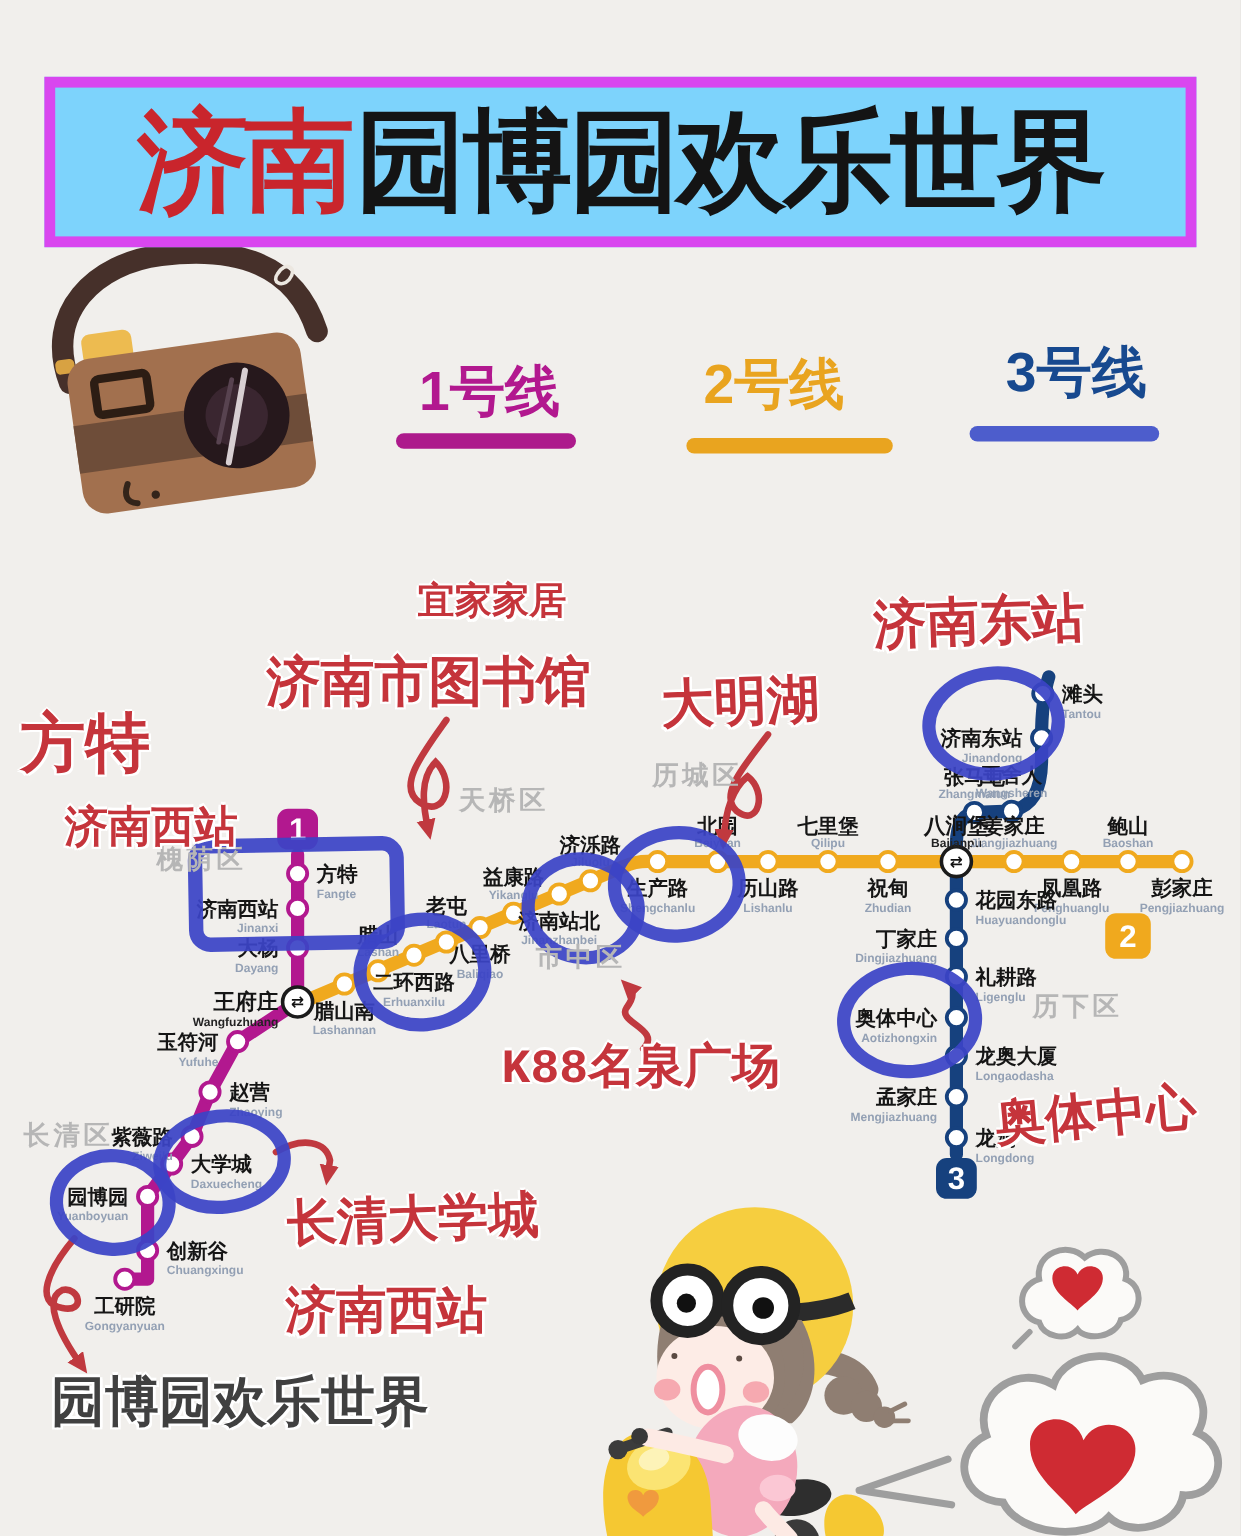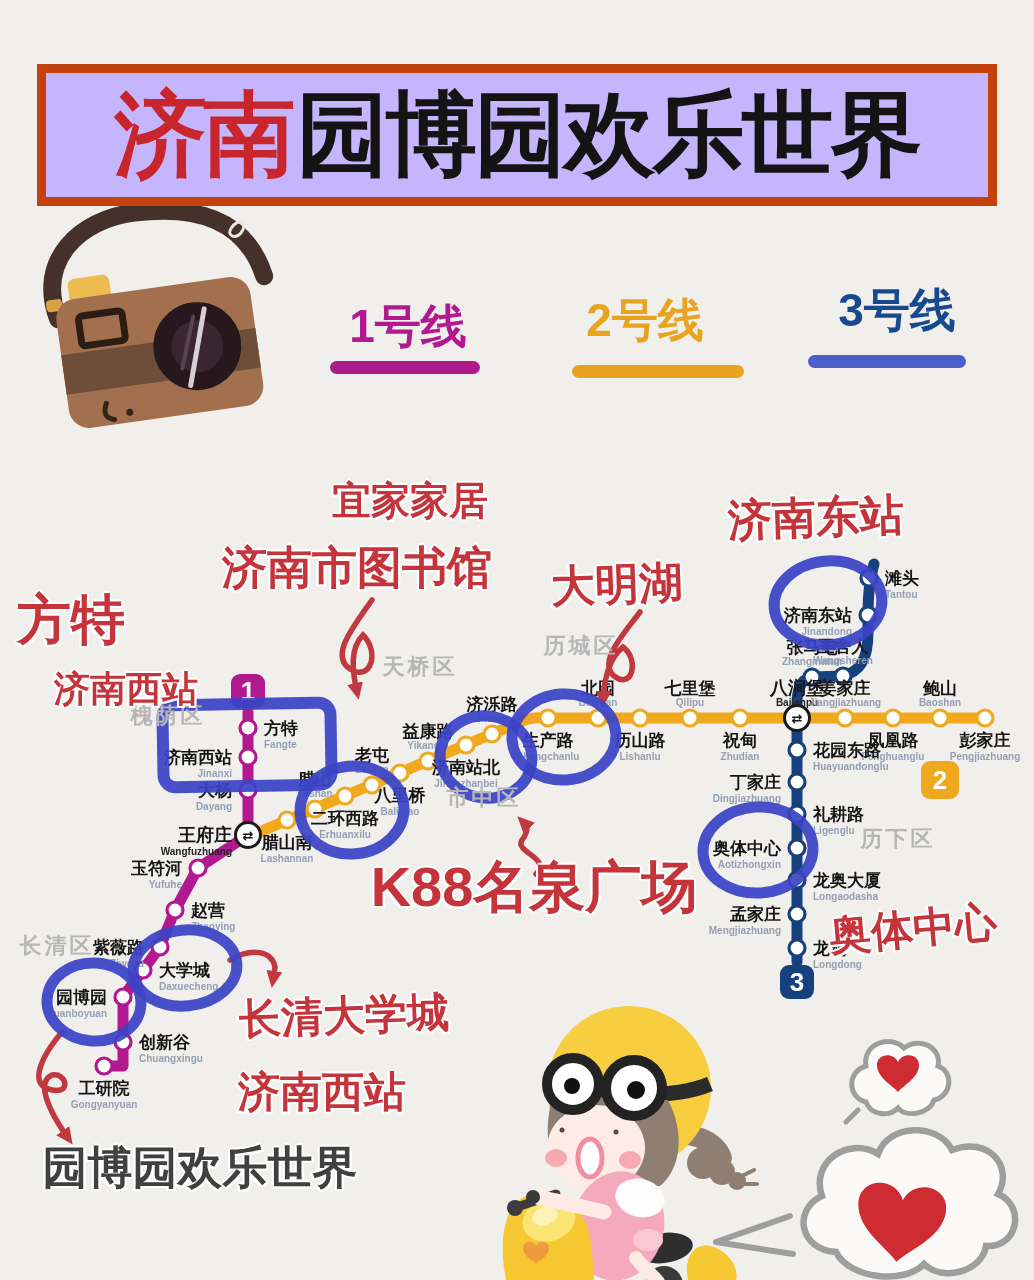--- a/index.html
+++ b/index.html
@@ -1,20 +1,20 @@
 <!DOCTYPE html>
 <html><head>
 <meta charset="utf-8">
 <style>
   html,body{margin:0;padding:0;background:#dddbd8;}
   .stage{position:relative;width:1034px;height:1280px;margin:0 auto;background:#f1efec;overflow:hidden;
          font-family:"Liberation Sans","DejaVu Sans",sans-serif;}
   .stage svg{position:absolute;left:0;top:0;}
   .title-box{position:absolute;left:37px;top:64px;width:960px;height:142px;box-sizing:border-box;
-             background:#c4b5fd;border:9px solid #c2410c;display:flex;align-items:center;justify-content:center;
+             background:#7dd3fc;border:9px solid #d946ef;display:flex;align-items:center;justify-content:center;
              font-size:92px;font-weight:900;letter-spacing:-3px;color:#141414;white-space:nowrap;}
   .title-box .hl{color:#c9252c;margin-right:4px;}
   .legend-item{position:absolute;transform:translate(-50%,-50%);font-weight:900;font-size:46px;white-space:nowrap;}
   .bar{position:absolute;height:13px;border-radius:7px;}
   .ann{position:absolute;font-weight:900;color:#c5343b;white-space:nowrap;
        text-shadow:2px 0 #fff,-2px 0 #fff,0 2px #fff,0 -2px #fff,2px 2px #fff,-2px 2px #fff;}
   .dist{position:absolute;transform:translate(-50%,-50%);color:#b6b6b6;font-weight:700;font-size:22px;
         letter-spacing:3px;white-space:nowrap;}
   text{font-family:"Liberation Sans","DejaVu Sans",sans-serif;}
 </style>
@@ -432,25 +432,25 @@
 
   <div id="districts">
       <div class="dist" style="left: 168px; top: 716px;">槐荫区</div>
       <div class="dist" style="left: 420px; top: 667px;">天桥区</div>
       <div class="dist" style="left: 581px; top: 646px;">历城区</div>
       <div class="dist" style="left: 484px; top: 798px;">市中区</div>
       <div class="dist" style="left: 898px; top: 839px;">历下区</div>
       <div class="dist" style="left: 57px; top: 946px; text-align: right;">长清区</div>
     </div>
   <div id="annotations">
-      <div class="ann" style="left: 410px; top: 501px; font-size: 39px; color: rgb(197, 52, 59); transform: translate(-50%, -50%) rotate(0deg);">宜家家居</div>
+      <div class="ann" style="left: 410px; top: 501px; font-size: 31px; color: rgb(197, 52, 59); transform: translate(-50%, -50%) rotate(0deg);">宜家家居</div>
       <div class="ann" style="left: 357px; top: 568px; font-size: 45px; color: rgb(197, 52, 59); transform: translate(-50%, -50%) rotate(0deg);">济南市图书馆</div>
       <div class="ann" style="left: 617px; top: 585px; font-size: 44px; color: rgb(197, 52, 59); transform: translate(-50%, -50%) rotate(-2deg);">大明湖</div>
       <div class="ann" style="left: 816px; top: 518px; font-size: 44px; color: rgb(197, 52, 59); transform: translate(-50%, -50%) rotate(-2deg);">济南东站</div>
       <div class="ann" style="left: 71px; top: 620px; font-size: 54px; color: rgb(197, 52, 59); transform: translate(-50%, -50%) rotate(0deg);">方特</div>
       <div class="ann" style="left: 126px; top: 689px; font-size: 36px; color: rgb(197, 52, 59); transform: translate(-50%, -50%) rotate(0deg);">济南西站</div>
-      <div class="ann" style="left: 534px; top: 888px; font-size: 56px; color: rgb(197, 52, 59); transform: translate(-50%, -50%) rotate(0deg);">K88名泉广场</div>
+      <div class="ann" style="left: 534px; top: 888px; font-size: 40px; color: rgb(197, 52, 59); transform: translate(-50%, -50%) rotate(0deg); font-family: Liberation Mono, monospace;">K88名泉广场</div>
       <div class="ann" style="left: 913px; top: 929px; font-size: 42px; color: rgb(197, 52, 59); transform: translate(-50%, -50%) rotate(-5deg);">奥体中心</div>
       <div class="ann" style="left: 344px; top: 1016px; font-size: 42px; color: rgb(197, 52, 59); transform: translate(-50%, -50%) rotate(-2deg);">长清大学城</div>
       <div class="ann" style="left: 322px; top: 1092px; font-size: 42px; color: rgb(197, 52, 59); transform: translate(-50%, -50%) rotate(0deg);">济南西站</div>
       <div class="ann" style="left: 200px; top: 1168px; font-size: 45px; color: #404040; transform: translate(-50%, -50%) rotate(0deg);">园博园欢乐世界</div>
     </div>
 </div>
 
 </body></html>

